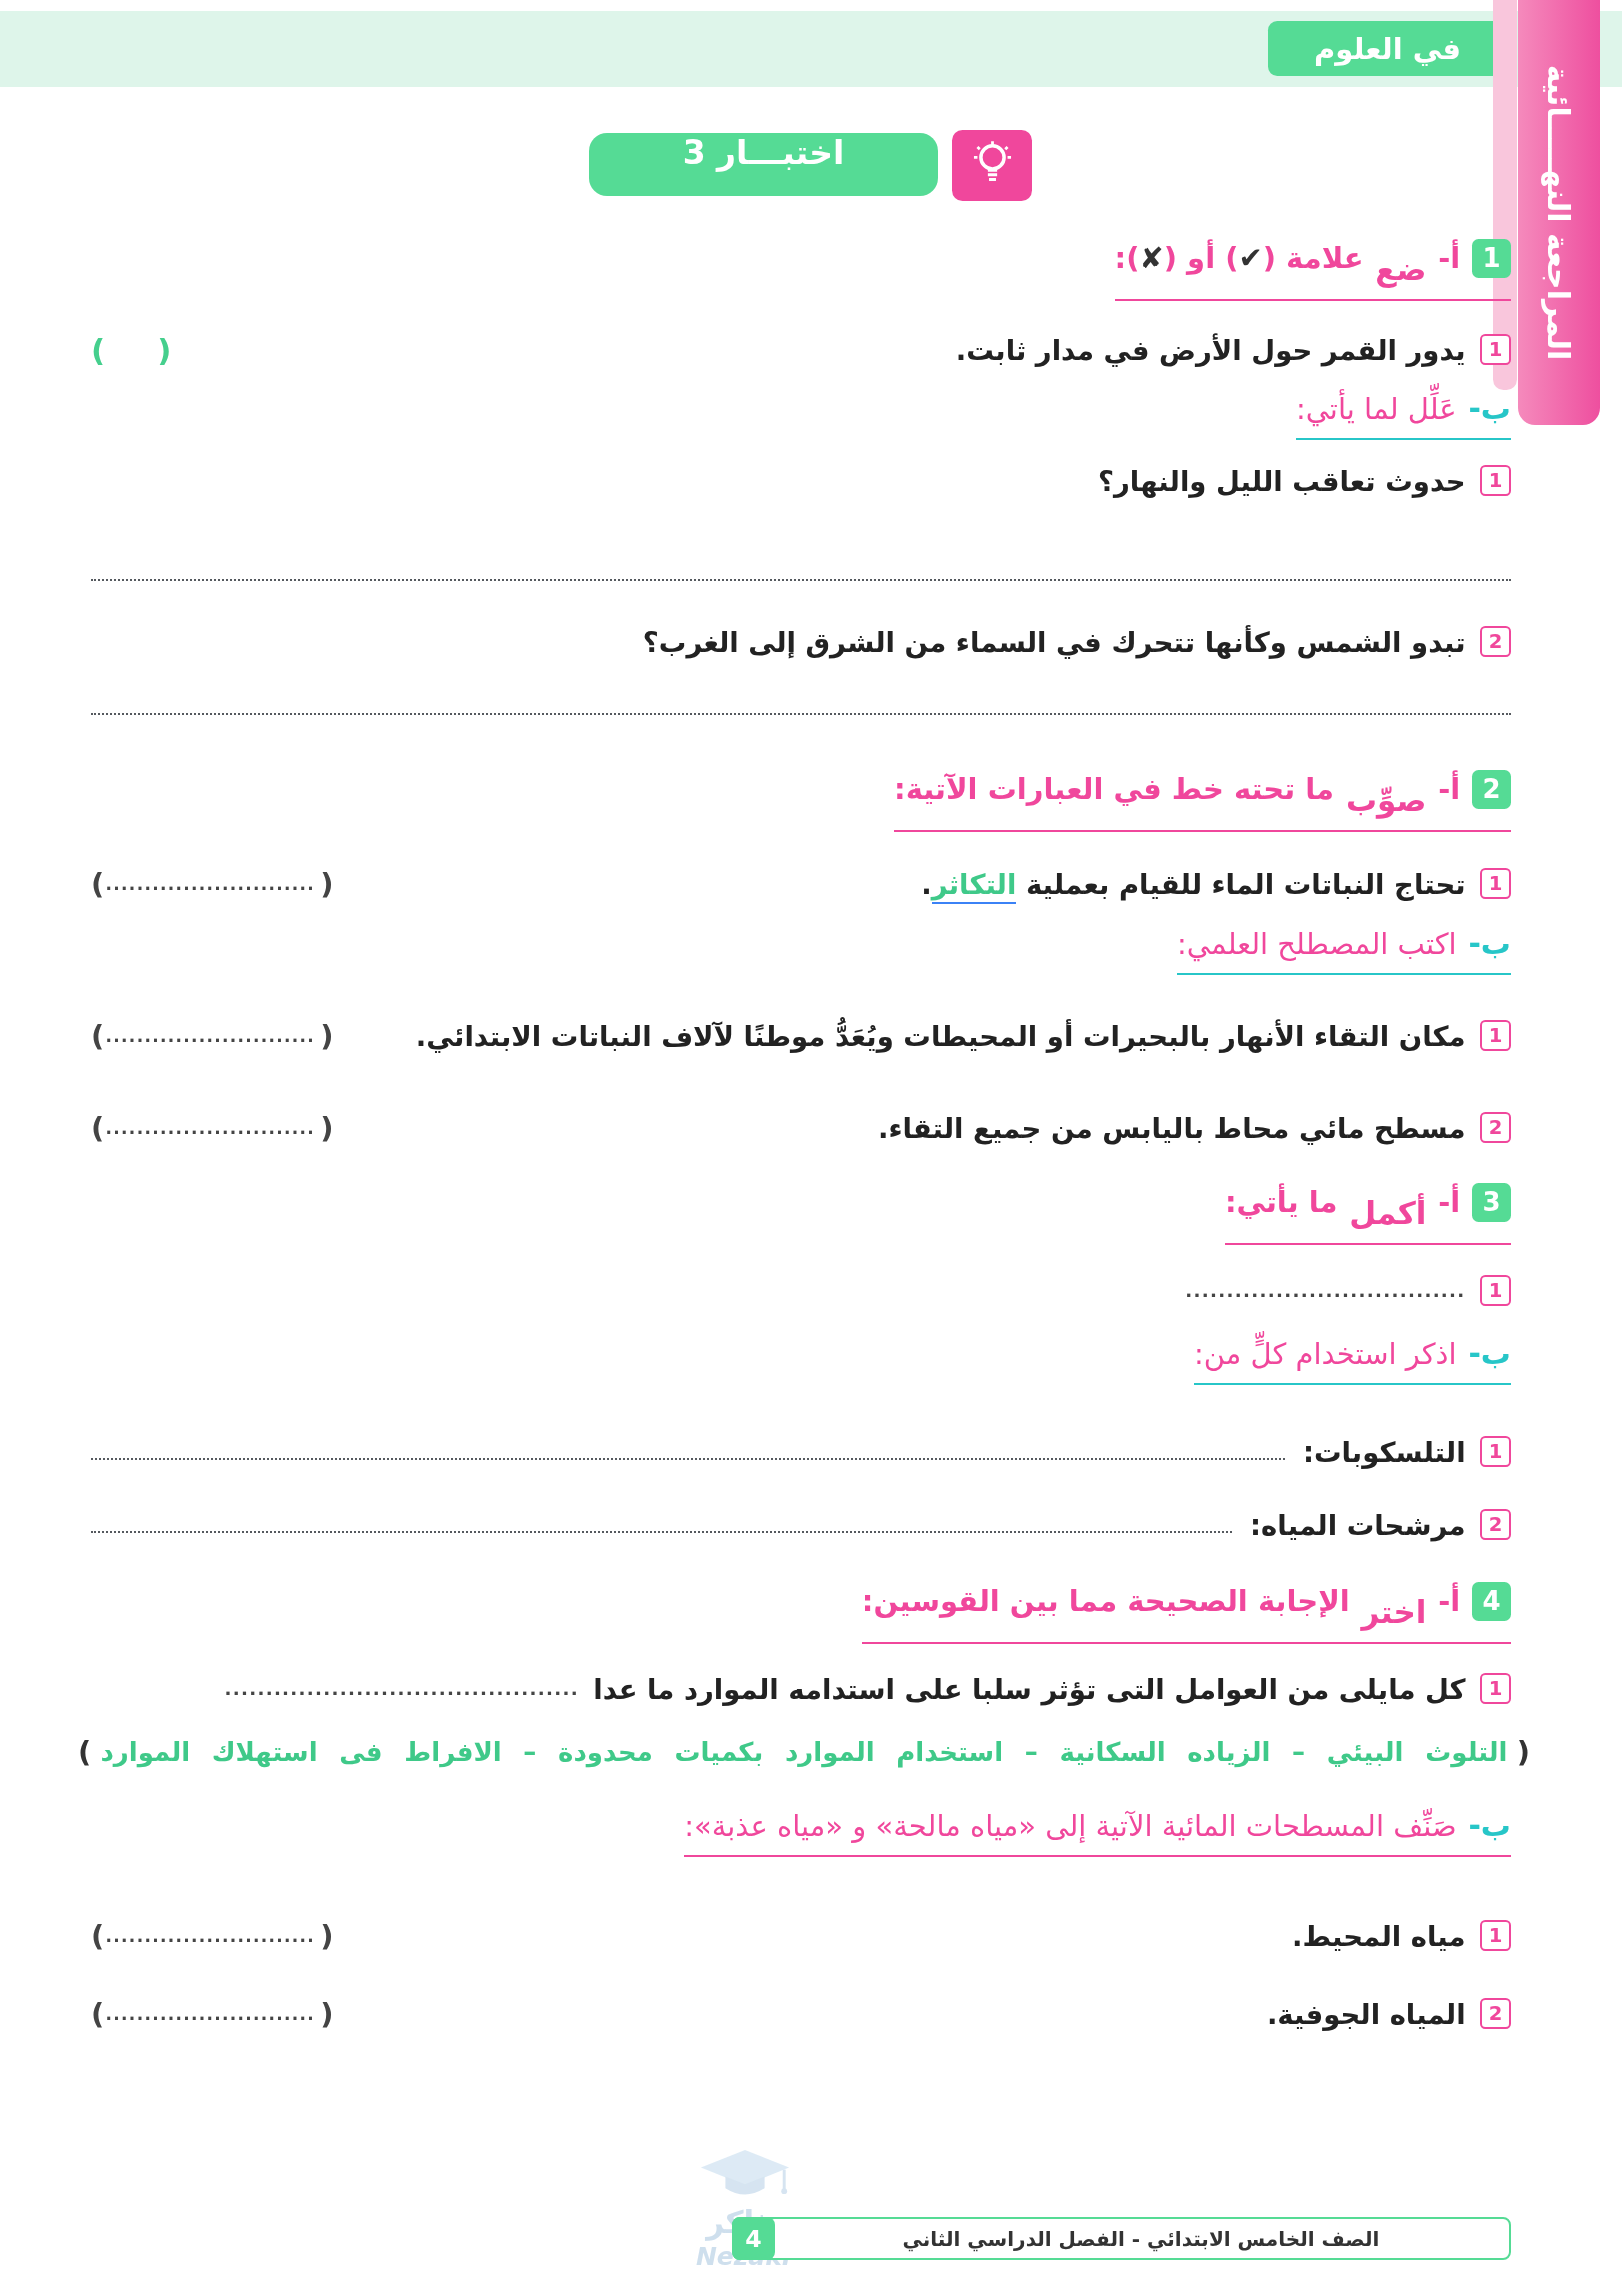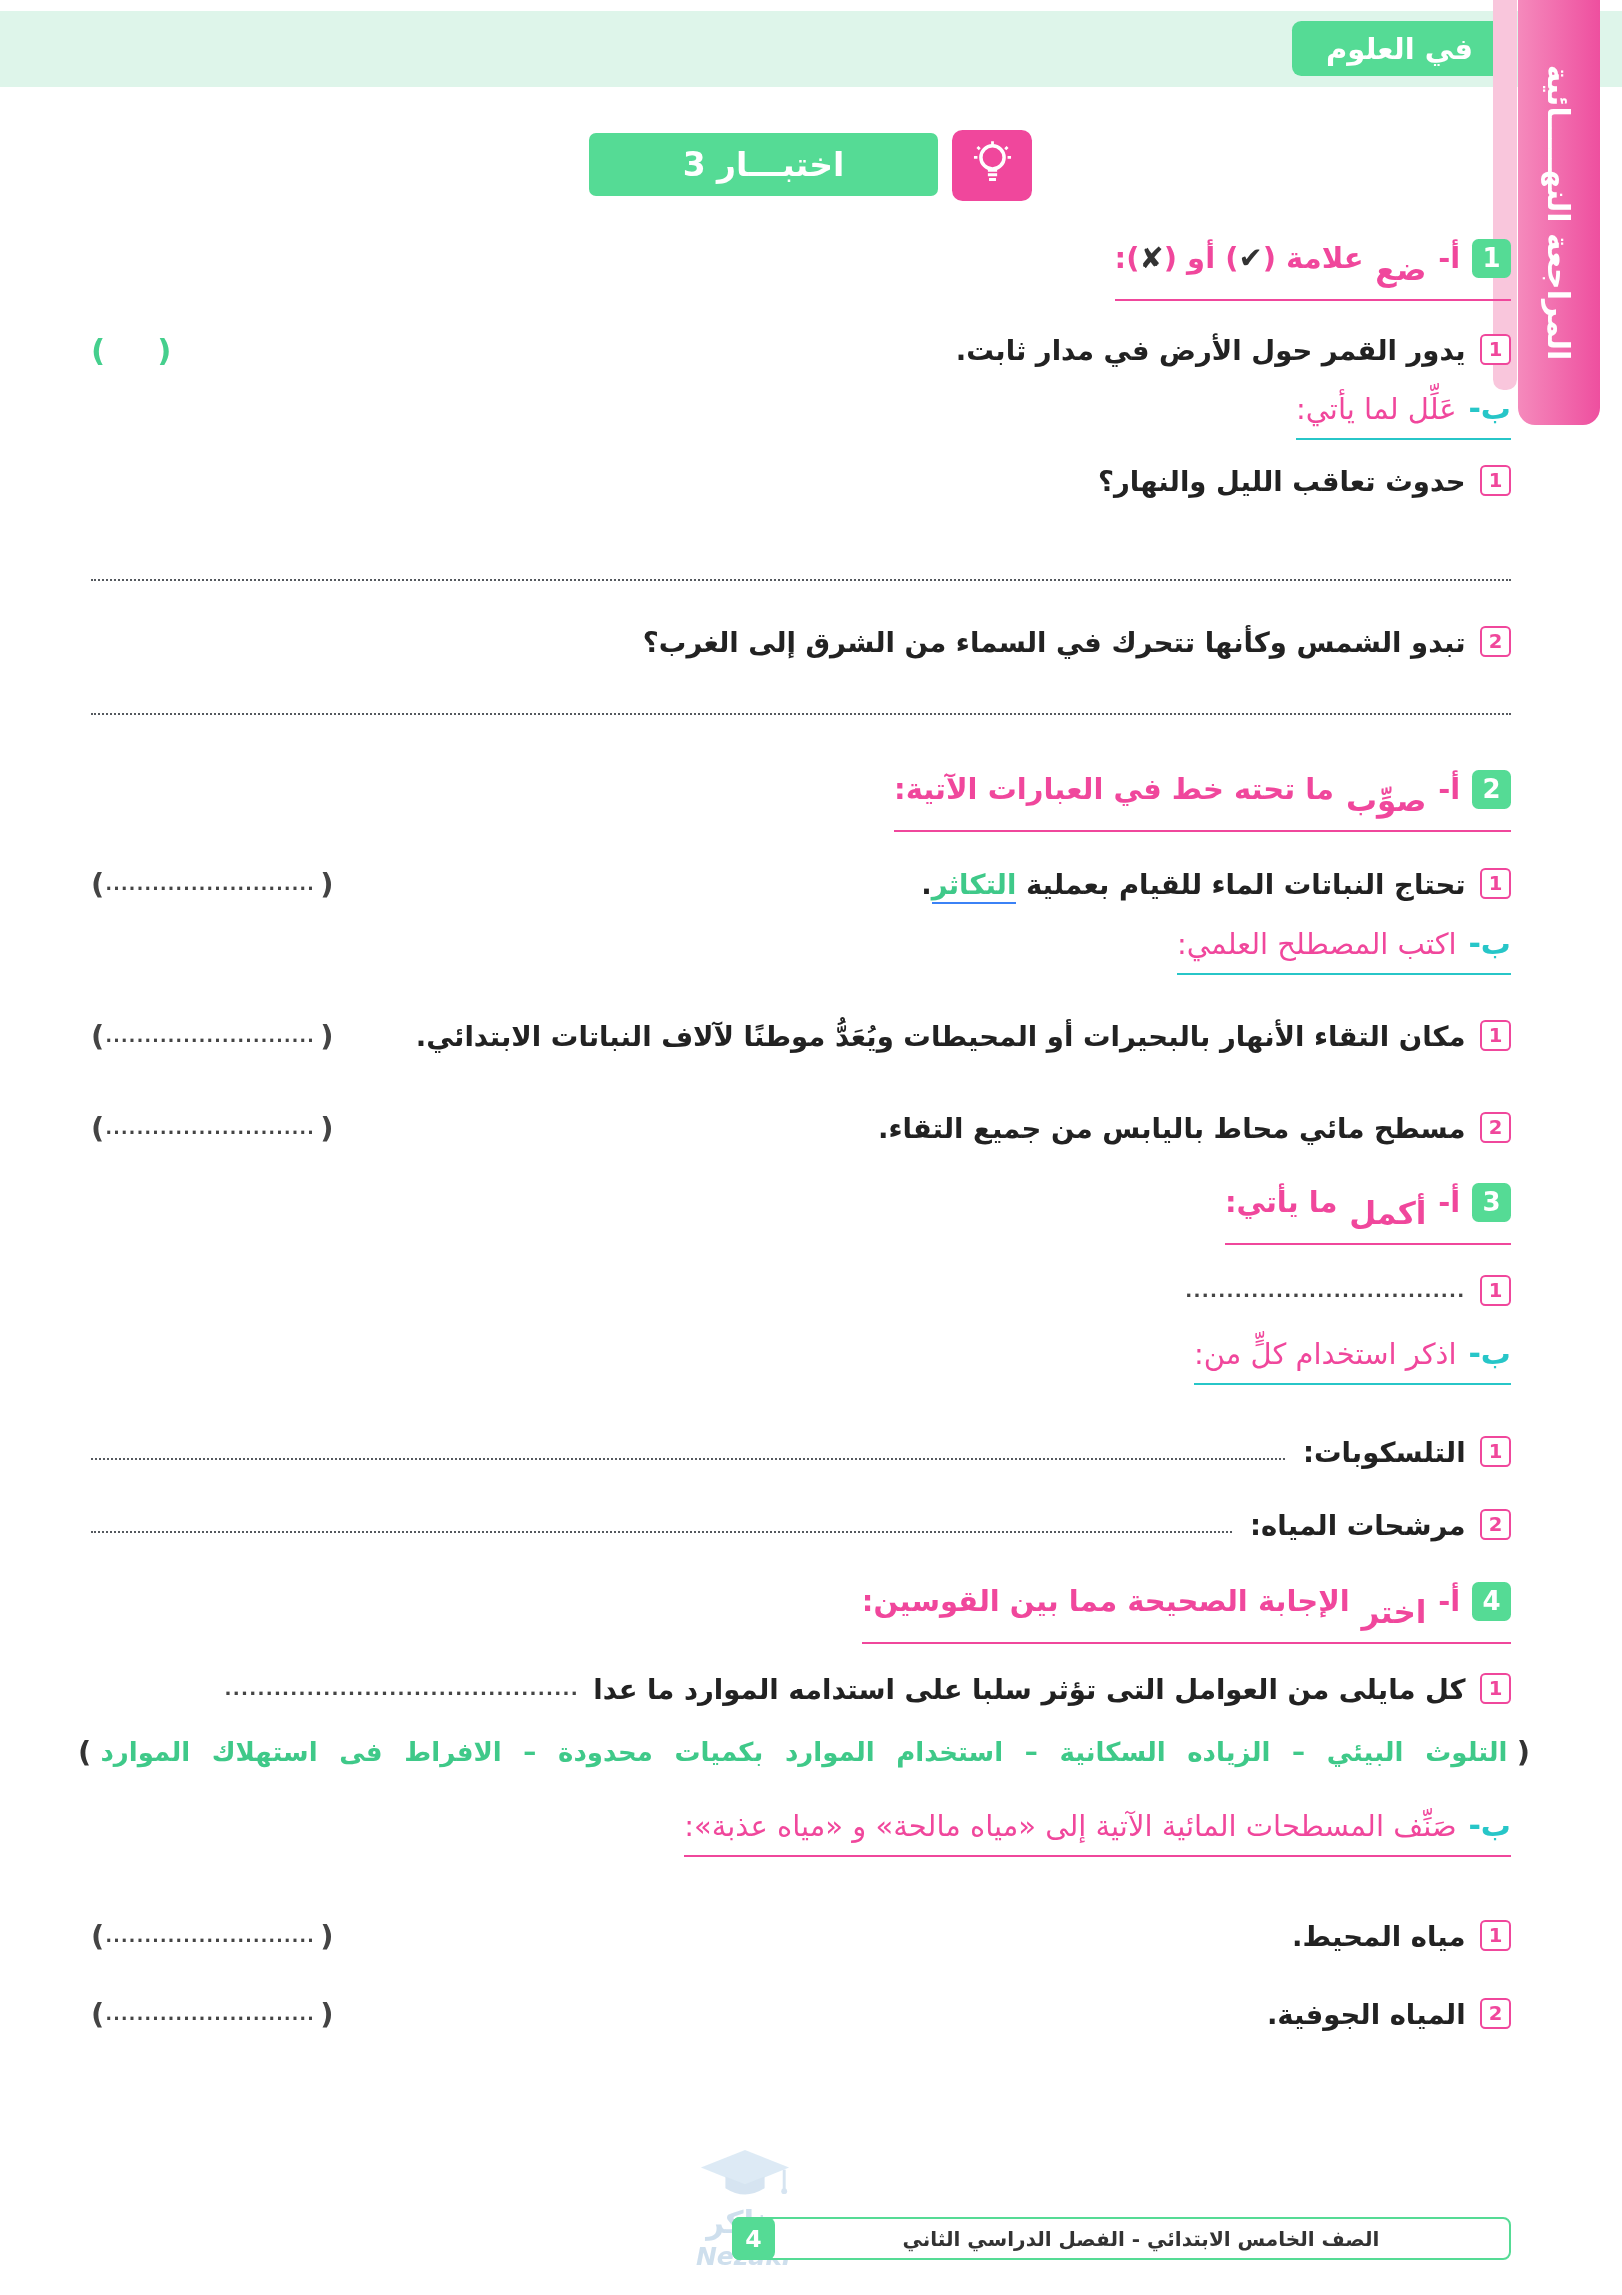--- a/index.html
+++ b/index.html
@@ -5,36 +5,36 @@
   * { box-sizing: border-box; margin: 0; padding: 0; }
   body { background:#888; }
   .page{
     position:relative; width:1623px; height:2295px; background:#ffffff;
     font-family:"DejaVu Sans", sans-serif; direction:rtl; overflow:hidden; color:#222;
     margin:0 auto;
   }
   
   .top-strip{ position:absolute; top:10.5px; left:0; width:1623px; height:76px; background:#def5ea; }
   .subject-badge{
-    position:absolute; top:21px; right:115px; height:55px; padding:0 34px;
+    position:absolute; top:21px; right:115px; height:55px; padding:0 46px;
     background:#55db95; border-radius:9.2px; display:flex; align-items:center;
     color:#fff; font-size:29px; font-weight:bold;
   }
   .side-tab-light{ position:absolute; top:0; right:105px; width:23.6px; height:390px;
     background:#f9c6dc; border-radius:0 0 10.5px 10.5px; }
   .side-tab{
     position:absolute; top:0; right:22px; width:82px; height:425px;
     background:linear-gradient(90deg,#f58abc,#ee4f9f); border-radius:0 0 17px 17px;
     display:flex; align-items:center; justify-content:center;
   }
   .side-tab .vtext{ transform:rotate(90deg); white-space:nowrap; color:#fff;
     font-size:30px; font-weight:bold; letter-spacing:1.3px; }
   .test-badge{
     position:absolute; top:133px; right:684px; width:349px; height:63px;
-    background:#55db95; border-radius:7px; display:flex; align-items:center; justify-content:center;
+    background:#55db95; border-radius:18px; display:flex; align-items:flex-start; justify-content:center;
     color:#fff; font-size:33px; font-weight:bold;
   }
   .bulb-box{
     position:absolute; top:130px; right:590px; width:80px; height:71px;
     background:#f0479c; border-radius:10.5px; display:flex; align-items:center; justify-content:center;
   }
   
   .row{ position:absolute; right:111px; left:92px; display:flex; align-items:center;
     gap:14.4px; min-height:39px; }
   .hwrap{ display:flex; align-items:center; gap:11.8px; width:fit-content; padding-bottom:11.8px; }

